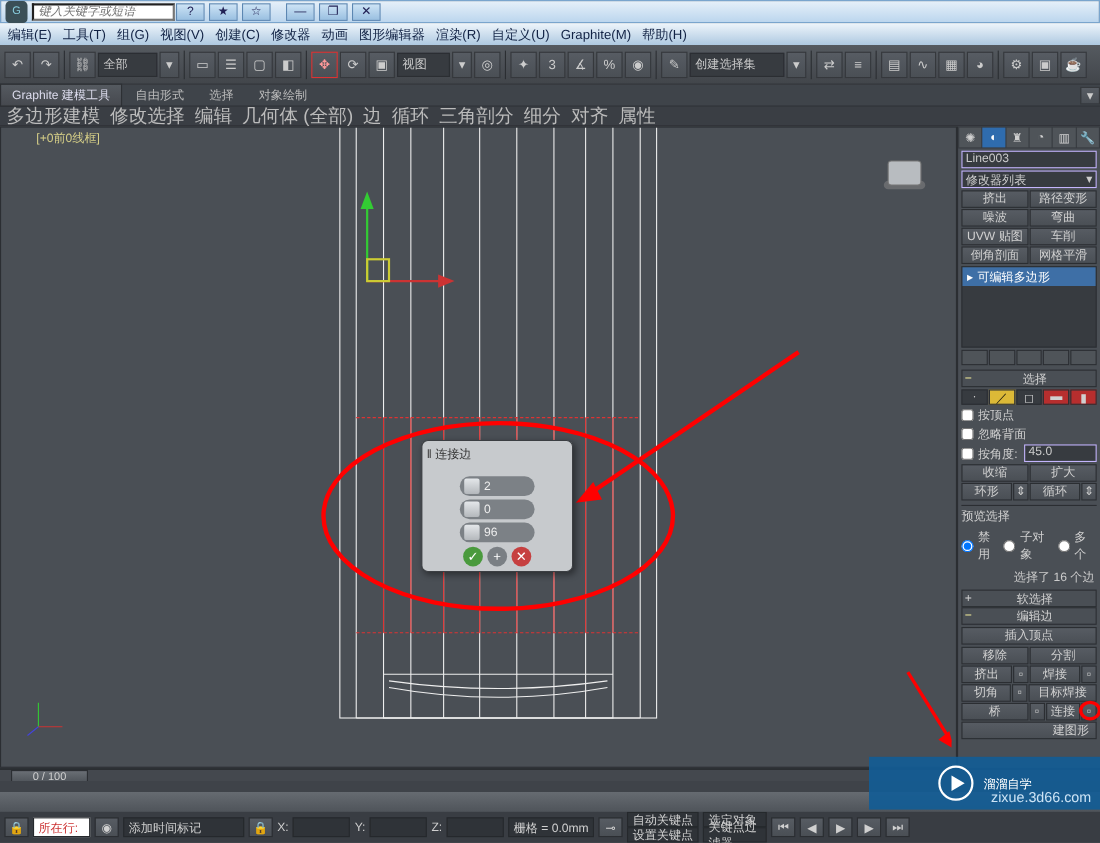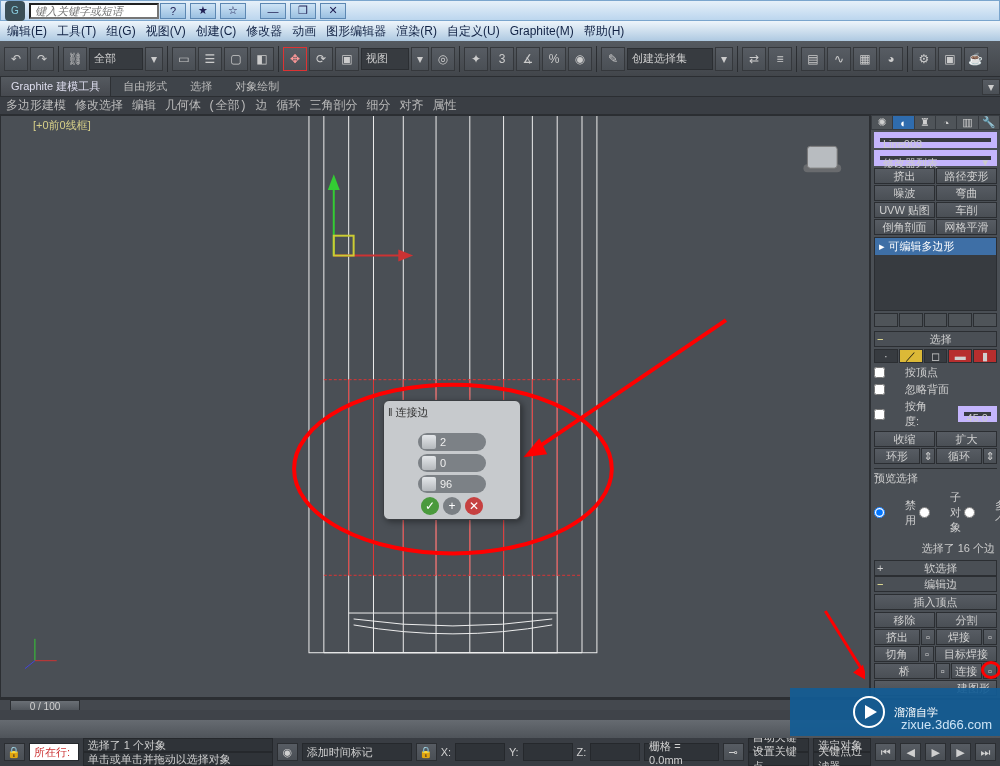--- a/index.html
+++ b/index.html
@@ -19,51 +19,51 @@
   .tbtn { width:24px; height:24px; background: linear-gradient(#575c63,#4a4f55); border:1px solid #35383c; display:flex; align-items:center; justify-content:center; font-size:12px; color:#ccc;}
   .tbtn.small{width:18px;}
   .tbtn.active-red { border-color:#d33; color:#f99;}
   .tfield { height:22px; background:#373b40; border:1px solid #2b2e32; color:#ccc; padding:0 4px; display:flex; align-items:center;}
   .tsep { width:1px; height:26px; background:#2b2e32; margin:0 2px;}
   
   .ribbon { height:20px; background:#3f444a; display:flex; align-items:center; border-bottom:1px solid #2b2e32;}
   .ribbon .tab { padding:2px 10px; background: linear-gradient(#555a60,#46494f); border:1px solid #2d3034; color:#dde; margin-right:1px;}
   .ribbon .tab.plain { background: transparent; border-color: transparent; color:#bbb;}
   .ribbon2 { height:18px; background:#3a3e44; display:flex; align-items:center; gap:1px; padding:0 2px; border-bottom:1px solid #2b2e32;}
-  .ribbon2 span{ padding:1px 4px; color:#bbb; font-size:12px;font-family:Liberation Mono, monospace;}
+  .ribbon2 span{ padding:1px 4px; color:#bbb; font-size:17px;}
   
   .main { display:flex; height: calc(766px - 21px - 20px - 36px - 20px - 18px - 68px); }
   .viewport-area { flex:1; position:relative; background:#4a4f55; overflow:hidden; border:1px solid #2b2e32;}
   .viewport-label { position:absolute; top:2px; left:4px; color:#d7d088; font-size:11px;padding-left:28px;}
   .viewport-canvas { position:absolute; left:20px; right:4px; top:0; bottom:4px; }
   .viewport-canvas svg { width:100%; height:100%;}
   .popup { position:absolute; left:382px; top:284px; width:138px; background:#c7cacd; border-radius:6px; border:1px solid #3b3e42; padding:4px; box-shadow:2px 2px 6px rgba(0,0,0,.4);}
   .popup .title { color:#333; font-size:11px; margin-bottom:13px;}
   .popup .row { display:flex; align-items:center; margin:3px 0; justify-content:center;}
   .popup .field { display:flex; align-items:center; background:#7c8186; border-radius:9px; height:18px; width:68px; padding:0 4px; font-size:11px; color:#eee;}
   .popup .field .ico{width:14px;height:14px;background:linear-gradient(#e4e7ea,#b4b8bc);border-radius:2px;margin-right:4px;}
   .popup .btnrow { display:flex; justify-content:center; gap:4px; margin-top:4px;}
   .popup .cbtn { width:18px; height:18px; border-radius:9px; display:flex; align-items:center; justify-content:center; font-size:12px; color:#fff;}
   .ok{background:#4a9a3d;} .plus{background:#7a7f84;} .cancel{background:#c64040;}
   
   .cmdpanel { width:130px; background:#4a4f55; border-left:1px solid #2b2e32; display:flex; flex-direction:column; font-size:11px;}
   .cmdpanel .tabs{ height:20px; display:flex; gap:1px; background:#373b40; padding:1px;}
   .cmdpanel .tabs div{flex:1; display:flex; align-items:center; justify-content:center; background:#4f5459;}
   .cmdpanel .tabs div.active{background:#2f6cae;color:#fff;}
-  .cpinput{background:#373b40;height:16px;border:6px solid #c4b5fd;color:#ccc;padding:0 3px;margin:2px 0;}
+  .cpinput{background:#373b40;height:16px;border:1px solid #c4b5fd;color:#ccc;padding:0 3px;margin:2px 0;}
   .cpbtn{ background:linear-gradient(#575c63,#4a4f55); border:1px solid #2b2e32; text-align:center; height:16px; line-height:14px; font-size:11px;}
   .cp-grid{ display:grid; grid-template-columns:1fr 1fr; gap:1px;}
   .modstack{ height:74px; background:#373b40; border:1px solid #2b2e32; margin:2px 0;}
   .modstack .moditem{ background:#3e6fa6; color:#fff; padding:1px 4px;}
   .modstack-tools{display:flex; gap:1px; margin:0 0 4px;}
   .modstack-tools div{flex:1; height:14px; background:#4f5459; border:1px solid #2b2e32;}
   .rolloutbar{ display:flex; align-items:center; gap:4px; background:#4a4f55; padding:0 2px; border:1px solid #2b2e32; height:16px;}
   .rolloutbar .dash{color:#fbf49d;}
   .cp-area{ padding:0 3px 3px;}
-  .cp-check{display:flex;align-items:center;gap:20px;margin:2px 0;}
+  .cp-check{display:flex;align-items:center;gap:4px;margin:2px 0;}
   .cp-check input{width:11px;height:11px;}
   .idrow{display:flex;gap:1px;margin:2px 0;}
   .idbox{flex:1;height:14px;background:#373b40;border:1px solid #2b2e32;display:flex;align-items:center;justify-content:center;}
   .idbox.sel{background:#dcb937;color:#111;}
   .idbox.red{background:#b72e2e;}
   .cp-note{color:#ccc;text-align:right;font-size:11px;margin:4px 2px;}
   .btnpair{display:flex;gap:1px;margin:1px 0;justify-content:center;}
   .btnpair .txt{flex:1;}
   .btnpair .sq{width:14px;}
   .highlight-circle{position:absolute;border:3px solid red;border-radius:50%;}
@@ -405,24 +405,20 @@
     <svg width="100%" height="18">
       <g stroke="#222" stroke-width="1">
           <g id="ticks"></g>
         </g>
       <g fill="#222" font-size="9"></g>
     </svg>
   </div>
   <div class="status">
     <div class="btn">🔒</div>
     <div class="box" style="width:52px;background:#fff;color:#c33">所在行:</div>
-    <div style="display:flex;flex-direction:column;flex:0 0 190px">
-      <div class="box" style="height:14px">选择了 1 个对象</div>
-      <div class="box" style="height:14px">单击或单击并拖动以选择对象</div>
-    </div>
     <div class="btn">◉</div>
     <div class="box" style="flex:0 0 110px">添加时间标记</div>
     <div class="btn">🔒</div>
     <span>X:</span>
       <div class="box" style="width:52px"></div>
     <span>Y:</span>
       <div class="box" style="width:52px"></div>
     <span>Z:</span>
       <div class="box" style="width:52px"></div>
     <div class="box">栅格 = 0.0mm</div>

